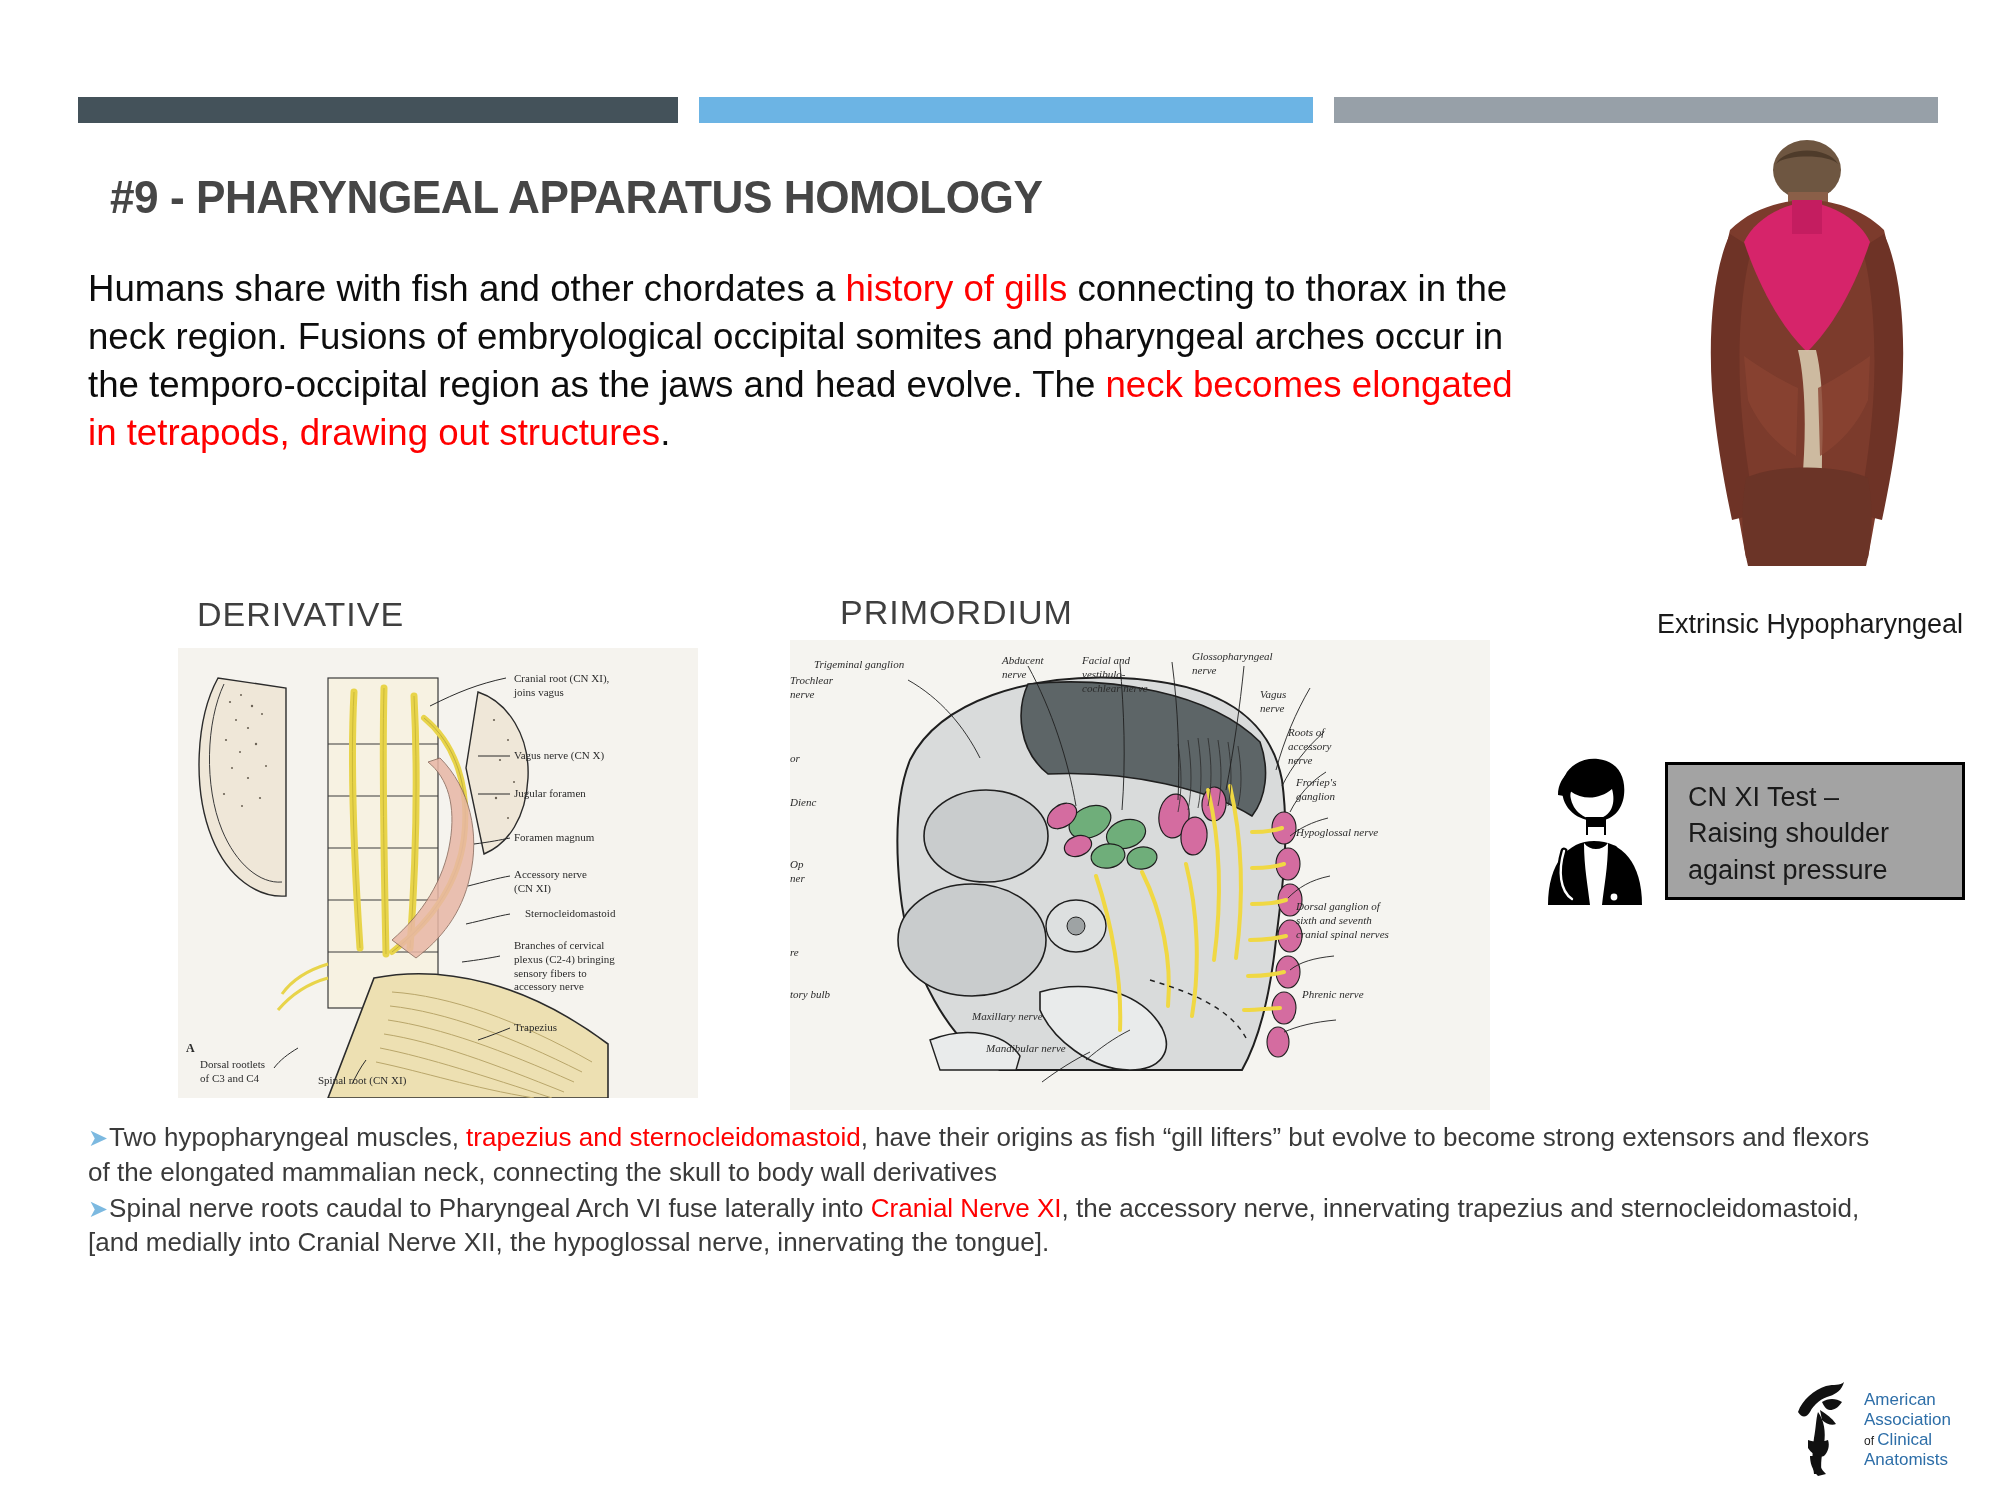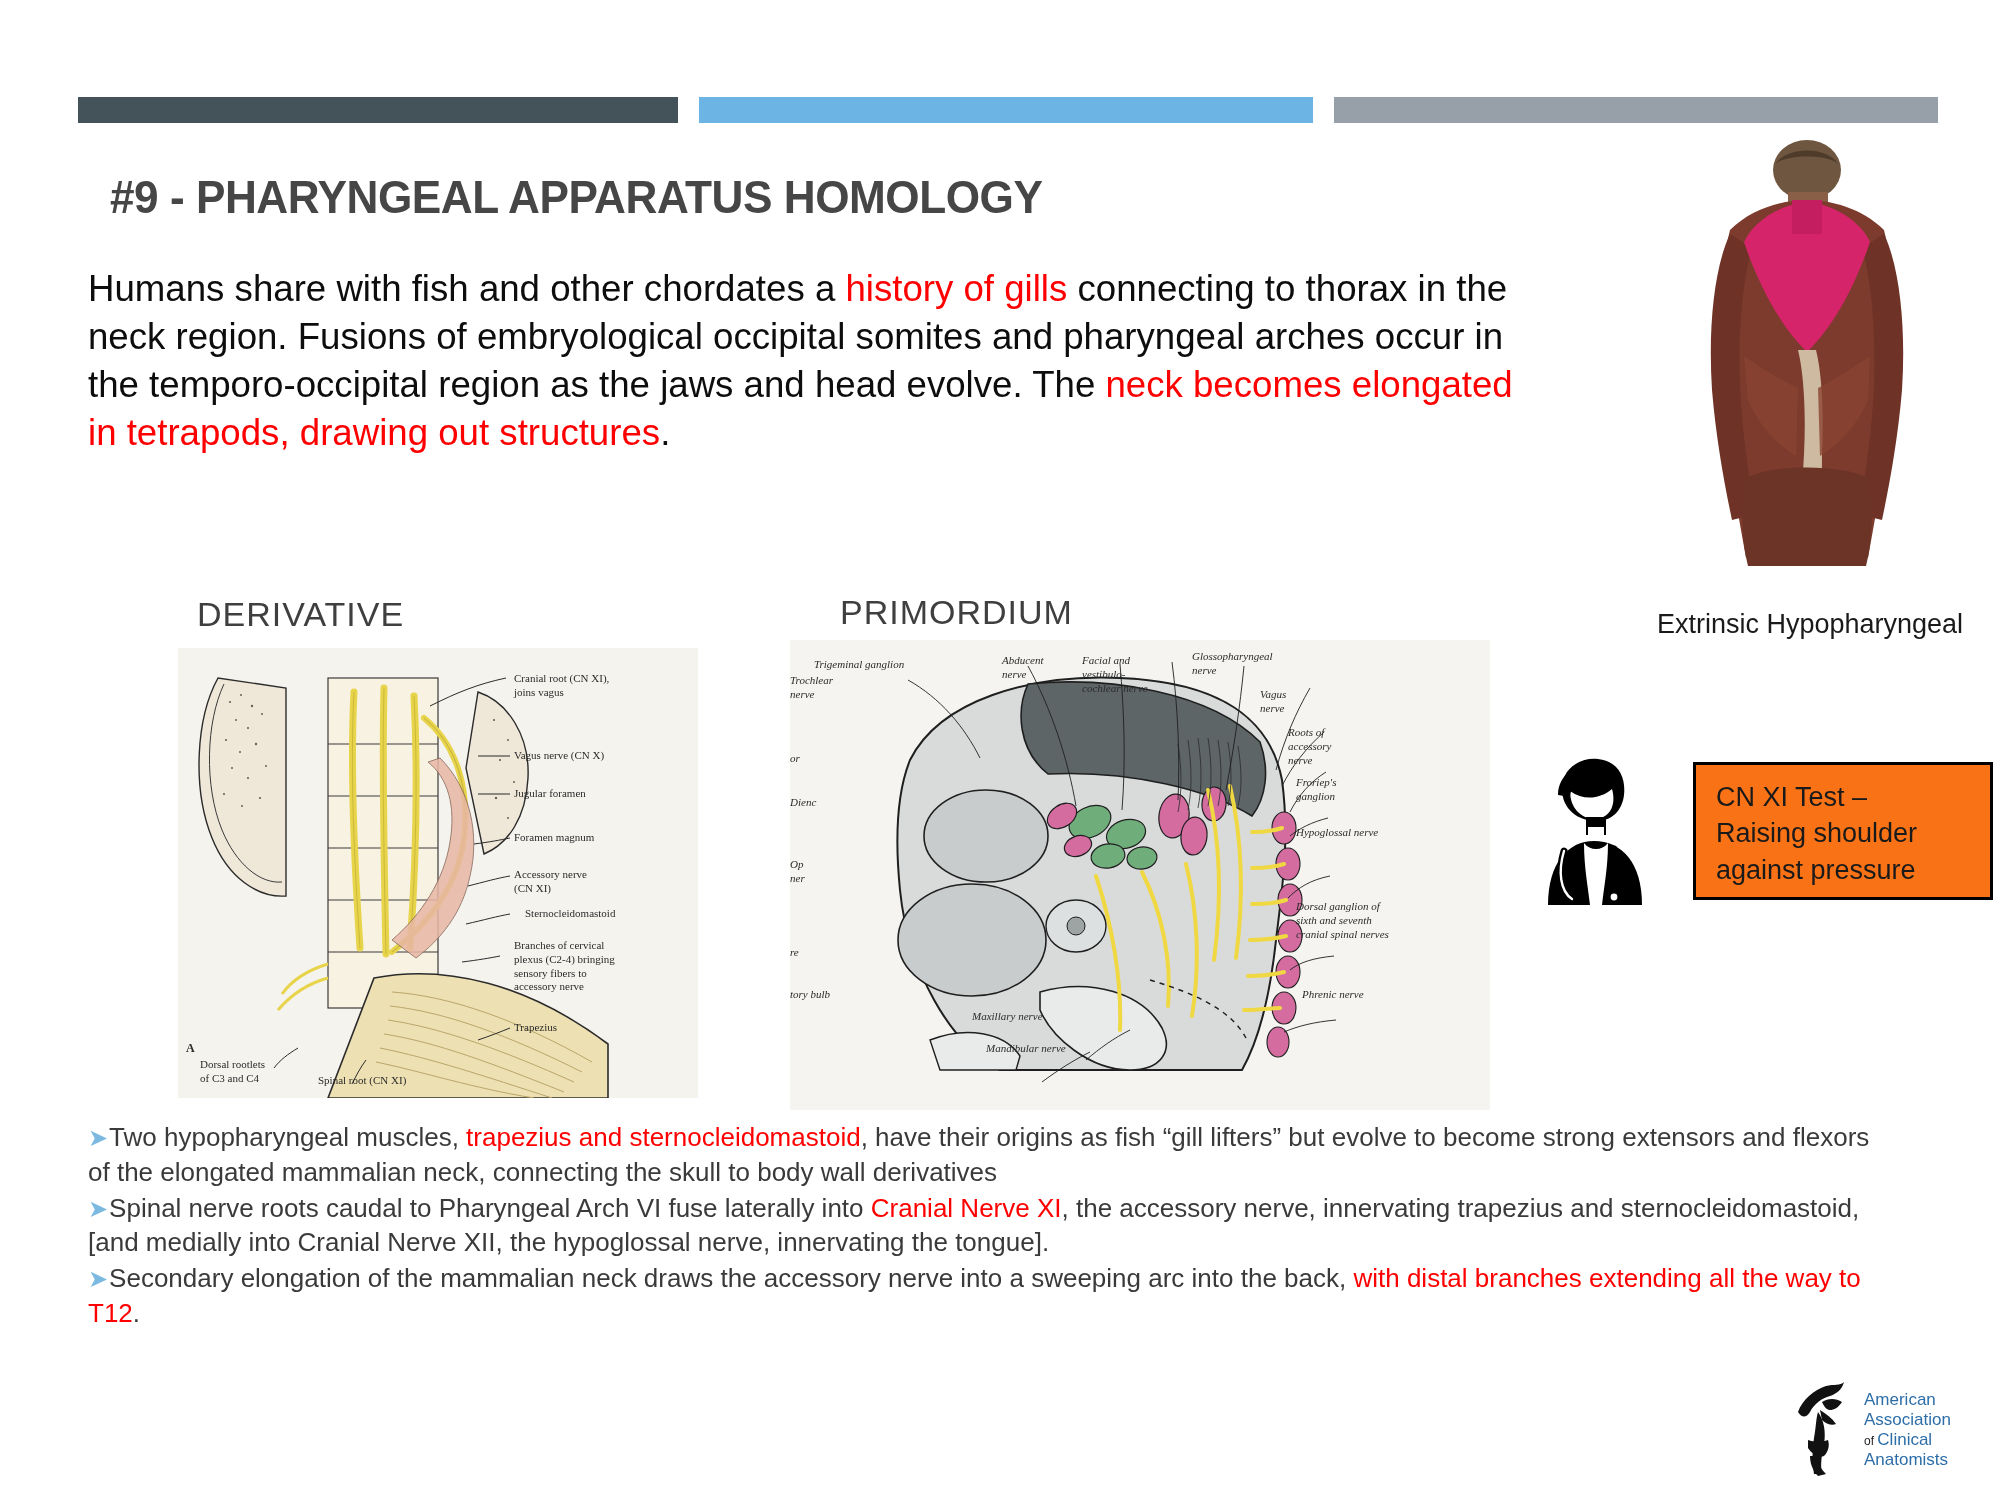--- a/index.html
+++ b/index.html
@@ -143,22 +143,21 @@
     top: 762px;
     left: 1665px;
     width: 300px;
     height: 138px;
     border: 3px solid #000000;
     box-sizing: border-box;
     padding: 14px 16px 0 20px;
     font-size: 27px;
     line-height: 1.35;
     color: #1a1a1a;
-    background: #f97316;
-    margin-left: 28px;
+    background: #a3a3a3;
   }
 
   
   .bullets {
     position: absolute;
     top: 1120px;
     left: 88px;
     width: 1790px;
     font-size: 26px;
     line-height: 1.34;
@@ -482,21 +481,20 @@
 
 <div class="cn-box">
   <div>CN XI Test –</div>
   <div>Raising shoulder</div>
   <div>against pressure</div>
 </div>
 
 <div class="bullets" id="bullets-root">
     <p><span class="arrow">➤</span><span>Two hypopharyngeal  muscles, </span><span class="red">trapezius and sternocleidomastoid</span><span>,  have their origins  as fish  “gill  lifters” but evolve to become strong extensors and flexors of the elongated  mammalian  neck, connecting the skull to body wall derivatives</span></p>
     <p><span class="arrow">➤</span><span>Spinal nerve roots caudal to Pharyngeal  Arch VI fuse laterally  into </span><span class="red">Cranial Nerve XI</span><span>, the accessory nerve, innervating trapezius and sternocleidomastoid,  [and medially  into Cranial Nerve XII, the hypoglossal  nerve, innervating the tongue].</span></p>
-    <p><span class="arrow">➤</span><span>Secondary elongation of the mammalian  neck draws the accessory nerve into a sweeping arc into the back, </span><span class="red">with distal branches extending all the way to T12</span><span>.</span></p>
   </div>
 
 <div class="aaa">
   <svg width="70" height="100" viewBox="0 0 70 100">
     <path d="M6 34 C10 22 22 12 34 8 C42 6 48 8 52 4 C50 12 44 16 38 18
              C30 20 22 26 18 34 C14 40 10 40 6 34 Z" fill="#111111"></path>
     <path d="M30 24 C36 20 44 20 50 24 C46 30 42 32 38 32 C34 32 32 28 30 24 Z" fill="#111111"></path>
     <path d="M28 32 C34 36 40 40 44 46 C40 48 34 46 30 42 Z" fill="#111111"></path>
     <path d="M26 34 C32 42 34 54 32 66 C30 76 28 86 30 96
              L22 96 C20 84 20 72 22 60 C24 50 24 40 26 34 Z" fill="#111111"></path>

